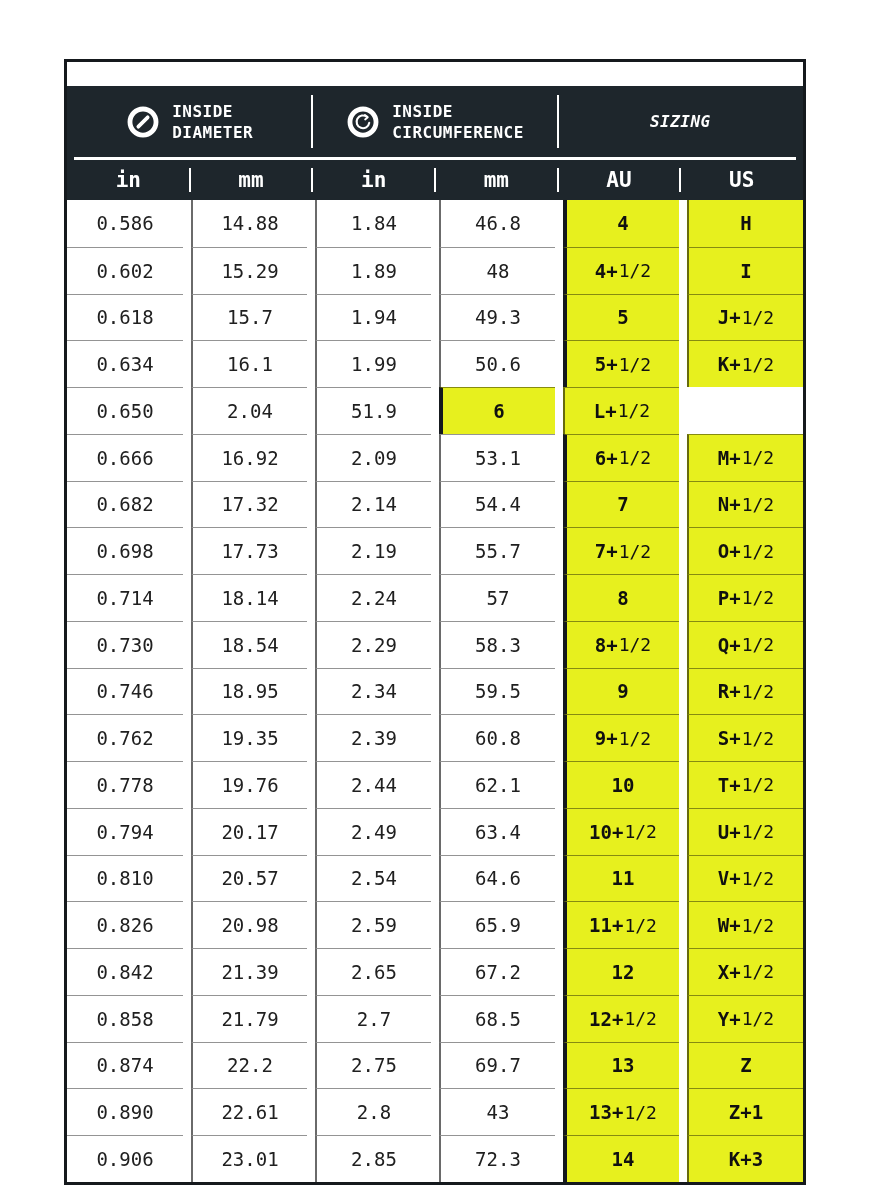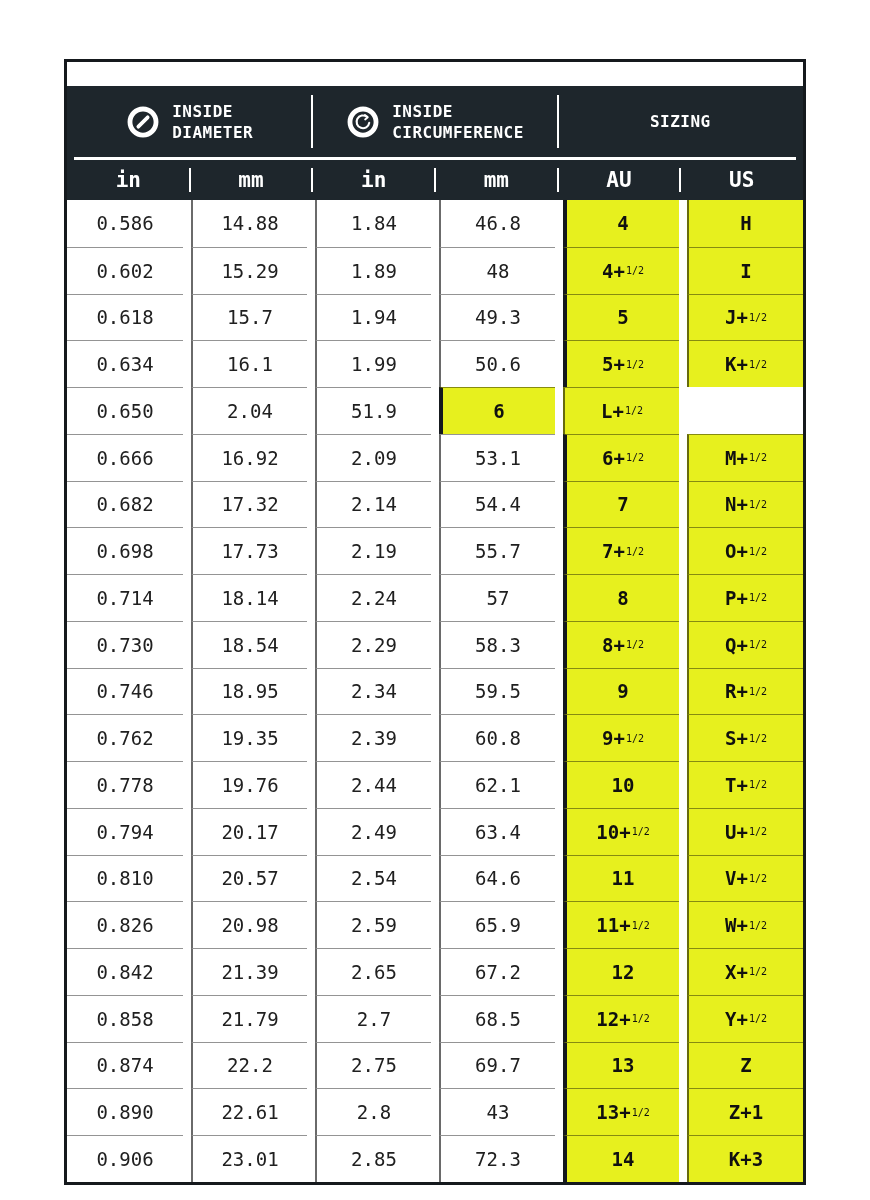--- a/index.html
+++ b/index.html
@@ -45,21 +45,21 @@
     background: var(--header-text);
   }
   .glabel {
     display: flex;
     flex-direction: column;
     font-size: 16px;
     font-weight: bold;
     line-height: 21px;
     letter-spacing: 0.5px;
   }
-  .group-sizing .glabel { flex-direction: row; }
+  .group-sizing .glabel { flex-direction: row; font-style: italic; }
   .icon-wrap { display: flex; align-items: center; }
 
   .head-sep {
     height: 3px;
     background: var(--header-text);
     margin: 0 7px;
   }
 
   .subhead-row {
     display: grid;
@@ -102,21 +102,21 @@
   }
   .cell + .cell { border-left: 2px solid rgba(0,0,0,0.58); }
   .cell.hl {
     background: var(--highlight);
     font-weight: bold;
     color: #101010;
   }
   .cell.c-us { border-left: 4px solid var(--border-dark); }
   .cell.c-au { border-left: 2px solid rgba(0,0,0,0.55); }
   .frac {
-    font-size: 10px;
+    font-size: 18px;
     font-weight: normal;
     margin-left: 1px;
   }
   .frac:empty { display: none; }
 </style>
 </head>
 <body>
 
 <div class="page">
   <div class="size-chart">

